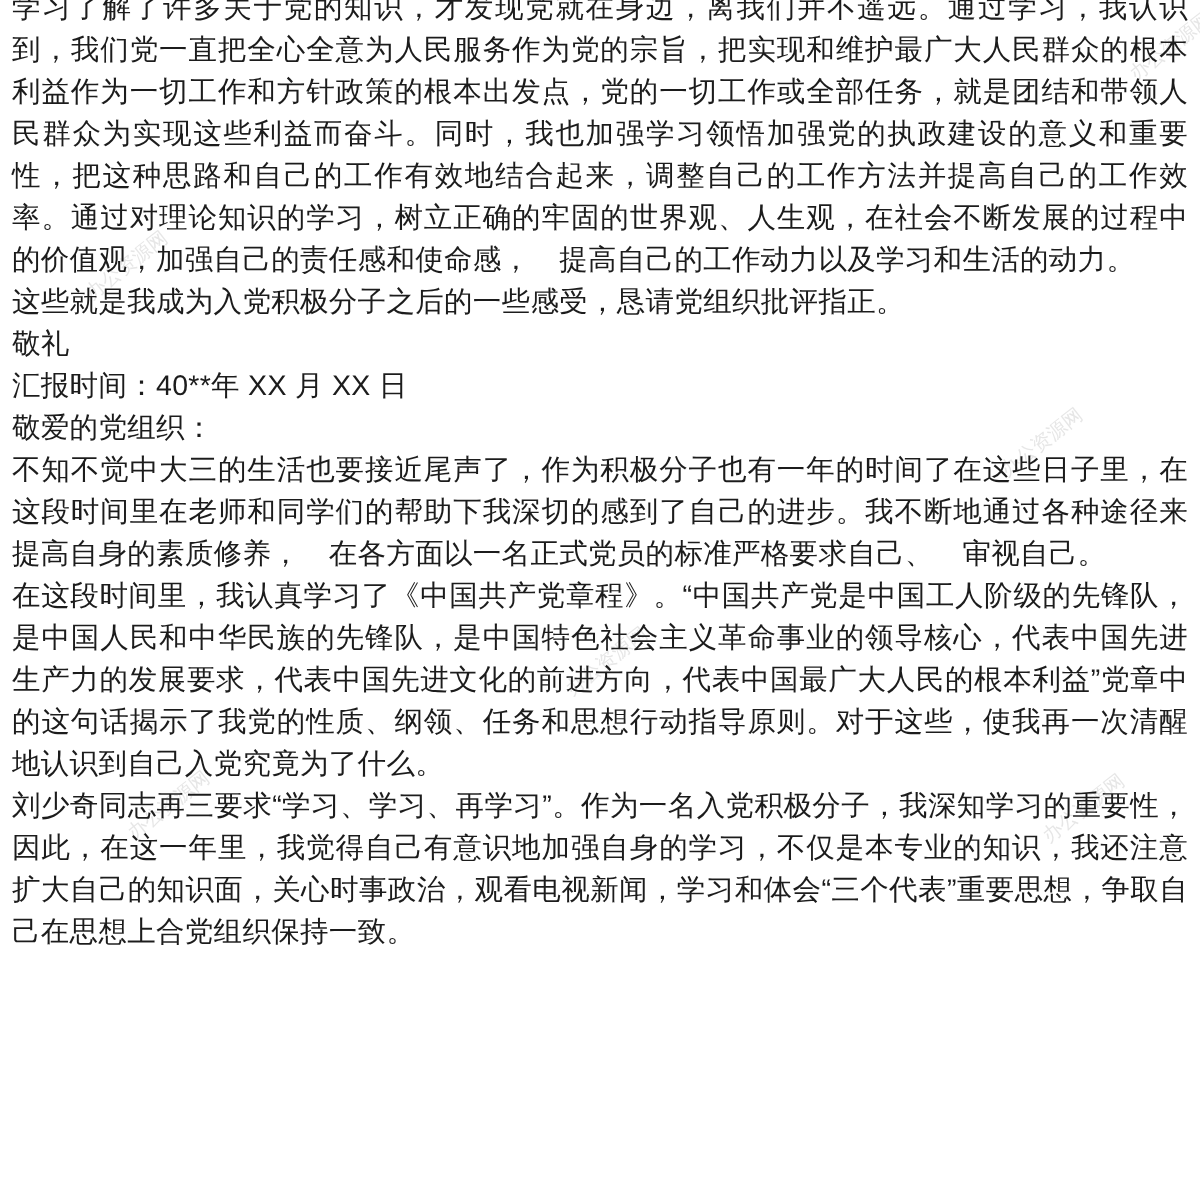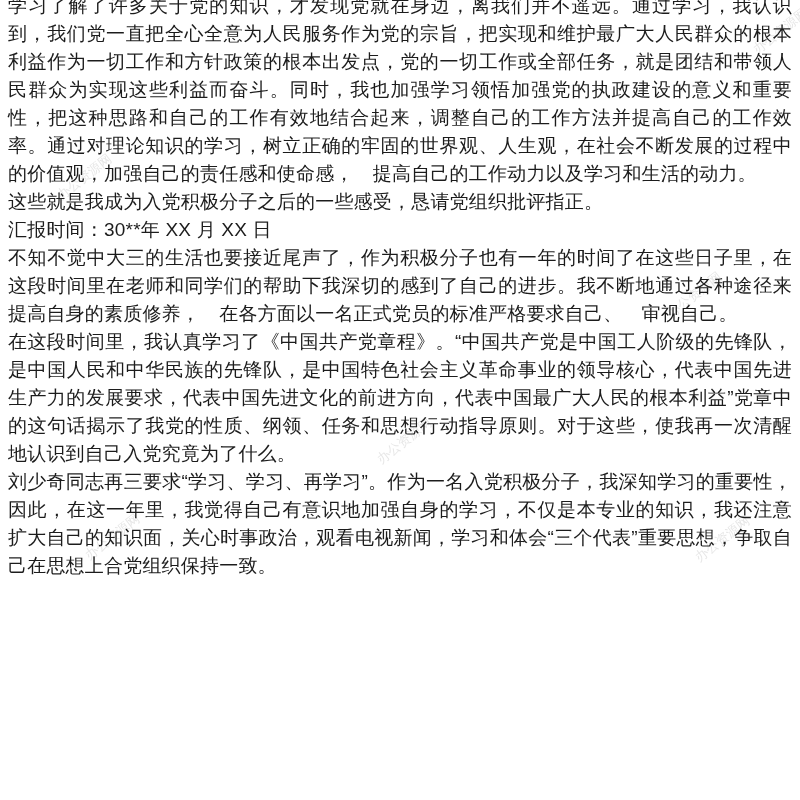--- a/index.html
+++ b/index.html
@@ -41,18 +41,20 @@
       <span class="watermark" style="left: 52px; top: 168px;">办公资源网</span>
       <span class="watermark" style="left: 748px; top: 22px;">办公资源网</span>
       <span class="watermark" style="left: 662px; top: 286px;">办公资源网</span>
       <span class="watermark" style="left: 80px; top: 528px;">办公资源网</span>
       <span class="watermark" style="left: 690px; top: 530px;">办公资源网</span>
       <span class="watermark" style="left: 372px; top: 432px;">办公资源网</span>
     </div>
   <div id="content" class="content">
       <p>学习了解了许多关于党的知识，才发现党就在身边，离我们并不遥远。通过学习，我认识到，我们党一直把全心全意为人民服务作为党的宗旨，把实现和维护最广大人民群众的根本利益作为一切工作和方针政策的根本出发点，党的一切工作或全部任务，就是团结和带领人民群众为实现这些利益而奋斗。同时，我也加强学习领悟加强党的执政建设的意义和重要性，把这种思路和自己的工作有效地结合起来，调整自己的工作方法并提高自己的工作效率。通过对理论知识的学习，树立正确的牢固的世界观、人生观，在社会不断发展的过程中的价值观，加强自己的责任感和使命感，　提高自己的工作动力以及学习和生活的动力。</p>
       <p>这些就是我成为入党积极分子之后的一些感受，恳请党组织批评指正。</p>
-      <p>汇报时间：30**年 XX 月 XX 日</p>
+      <p>敬礼</p>
+      <p>汇报时间：40**年 XX 月 XX 日</p>
+      <p>敬爱的党组织：</p>
       <p>不知不觉中大三的生活也要接近尾声了，作为积极分子也有一年的时间了在这些日子里，在这段时间里在老师和同学们的帮助下我深切的感到了自己的进步。我不断地通过各种途径来提高自身的素质修养，　在各方面以一名正式党员的标准严格要求自己、　审视自己。</p>
       <p>在这段时间里，我认真学习了《中国共产党章程》。“中国共产党是中国工人阶级的先锋队，是中国人民和中华民族的先锋队，是中国特色社会主义革命事业的领导核心，代表中国先进生产力的发展要求，代表中国先进文化的前进方向，代表中国最广大人民的根本利益”党章中的这句话揭示了我党的性质、纲领、任务和思想行动指导原则。对于这些，使我再一次清醒地认识到自己入党究竟为了什么。</p>
       <p>刘少奇同志再三要求“学习、学习、再学习”。作为一名入党积极分子，我深知学习的重要性，因此，在这一年里，我觉得自己有意识地加强自身的学习，不仅是本专业的知识，我还注意扩大自己的知识面，关心时事政治，观看电视新闻，学习和体会“三个代表”重要思想，争取自己在思想上合党组织保持一致。</p>
     </div>
 </div>
 
 </body></html>

